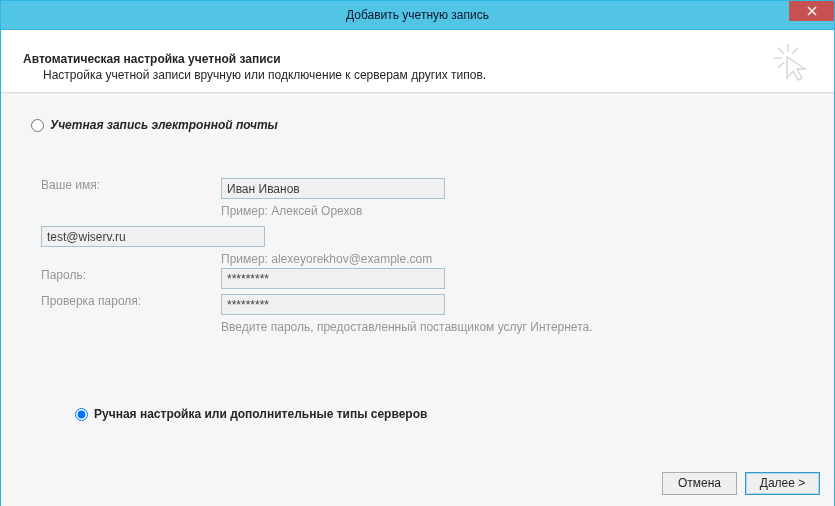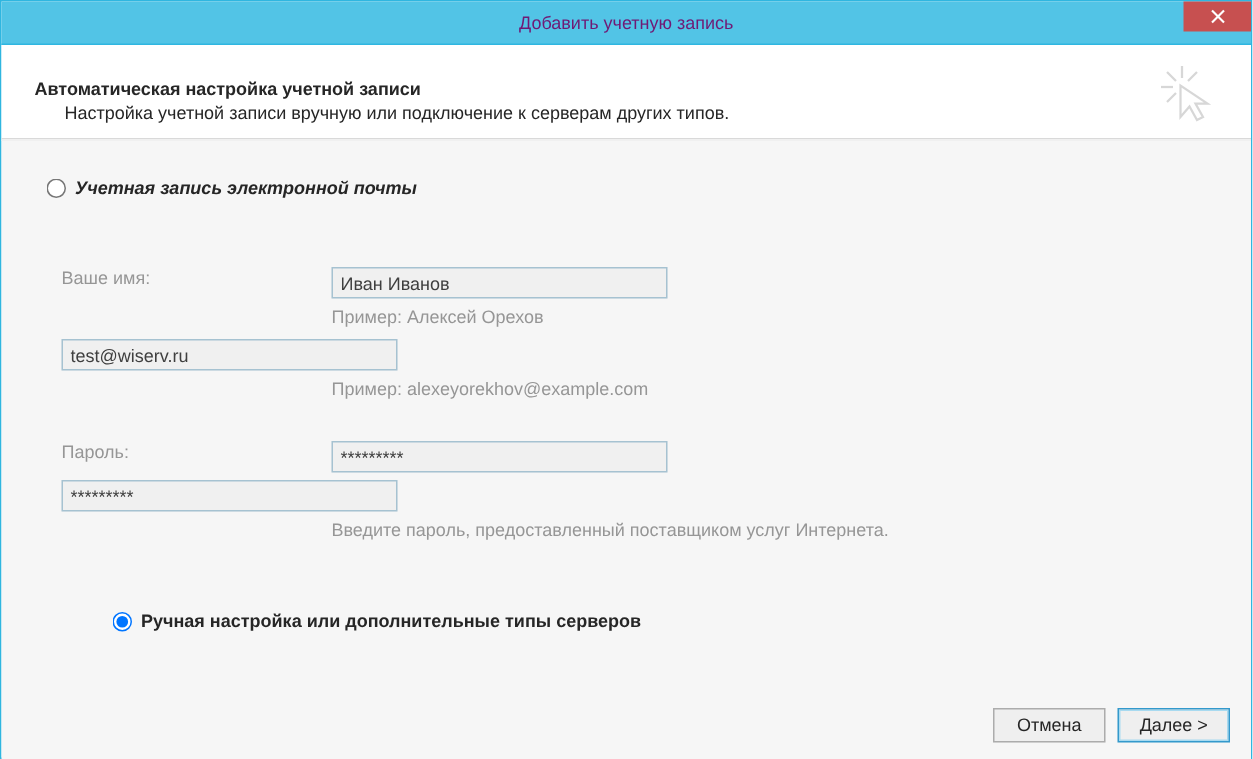--- a/index.html
+++ b/index.html
@@ -19,21 +19,21 @@
   .titlebar {
     height: 29px;
     background: #52c4e6;
     border-bottom: 1px solid #2fb6e0;
     display: flex;
     align-items: center;
     justify-content: center;
     position: relative;
   }
   .titlebar-title {
-    color: #701a75;
+    color: #0f172a;
     font-size: 12px;
   }
   .close-btn {
     position: absolute;
     right: 0;
     top: 0;
     width: 45px;
     height: 20px;
     background: #c75050;
     color: #fff;
@@ -122,21 +122,21 @@
     font-family: inherit;
   }
   .text-input[disabled] {
     background: #f0f0f0;
     color: #3f3f3f;
   }
   .hint {
     color: #969696;
     font-size: 12px;
     padding-left: 180px;
-    margin-bottom: 28px;
+    margin-bottom: 2px;
     margin-top: 0;
   }
   .hint.tight { margin-bottom: 8px; }
   .hint.wide { margin-bottom: 6px; }
   .spacer-small { height: 0px; }
   .second-radio {
     position: absolute;
     left: 30px;
     bottom: 80px;
     padding-left: 44px;
@@ -226,20 +226,21 @@
         <input class="text-input" disabled="" value="test@wiserv.ru" style="">
       </div>
       <div class="hint">Пример: alexeyorekhov@example.com</div>
 
       <div class="form-row">
         <div class="form-label">Пароль:</div>
         <input class="text-input" disabled="" value="*********" style="">
       </div>
       <div class="spacer-small"></div>
       <div class="form-row">
+        <div class="form-label">Проверка пароля:</div>
         <input class="text-input" disabled="" value="*********" style="">
       </div>
       <div class="hint wide">Введите пароль, предоставленный поставщиком услуг Интернета.</div>
 
     </div>
 
     <div class="radio-row second-radio">
       <input type="radio" name="acct" checked="" style="">
       <span class="radio-label">Ручная настройка или дополнительные типы серверов</span>
     </div>

